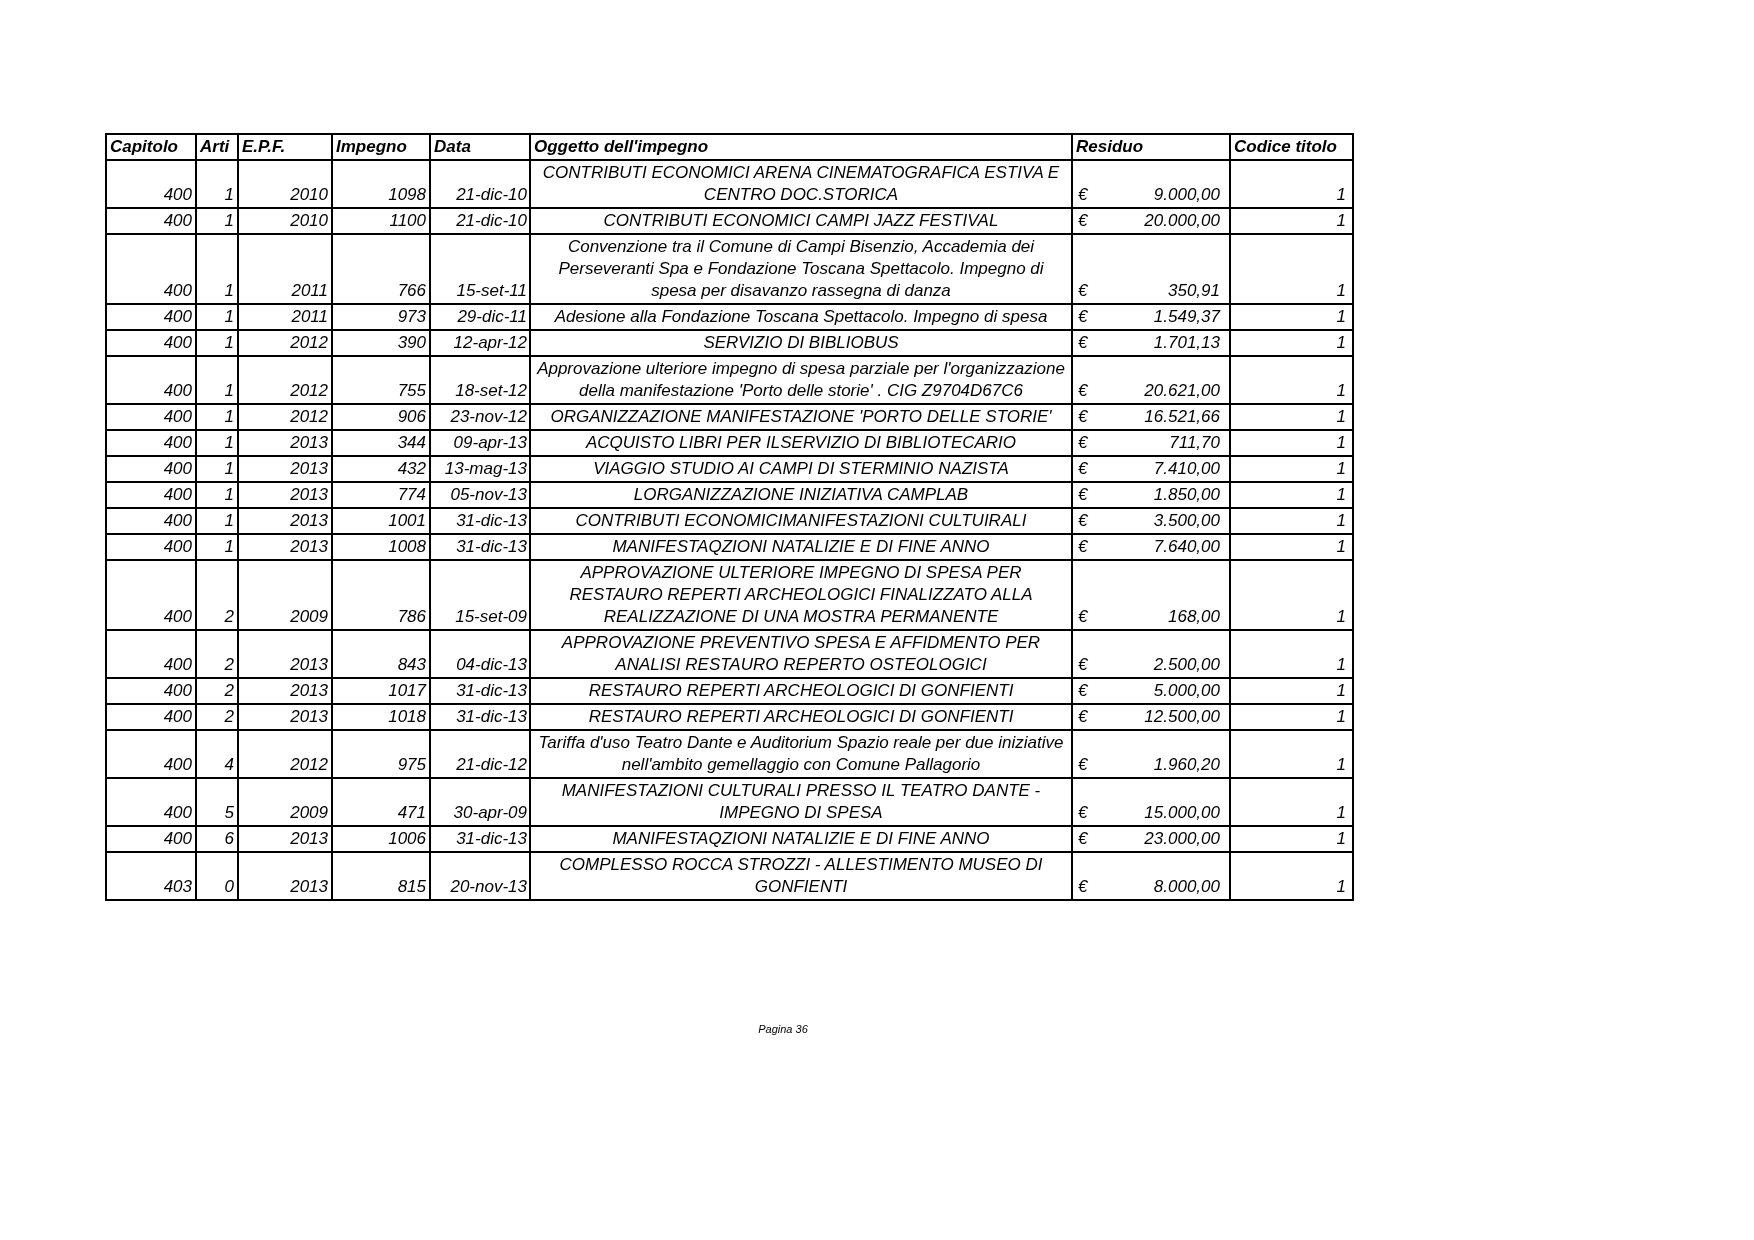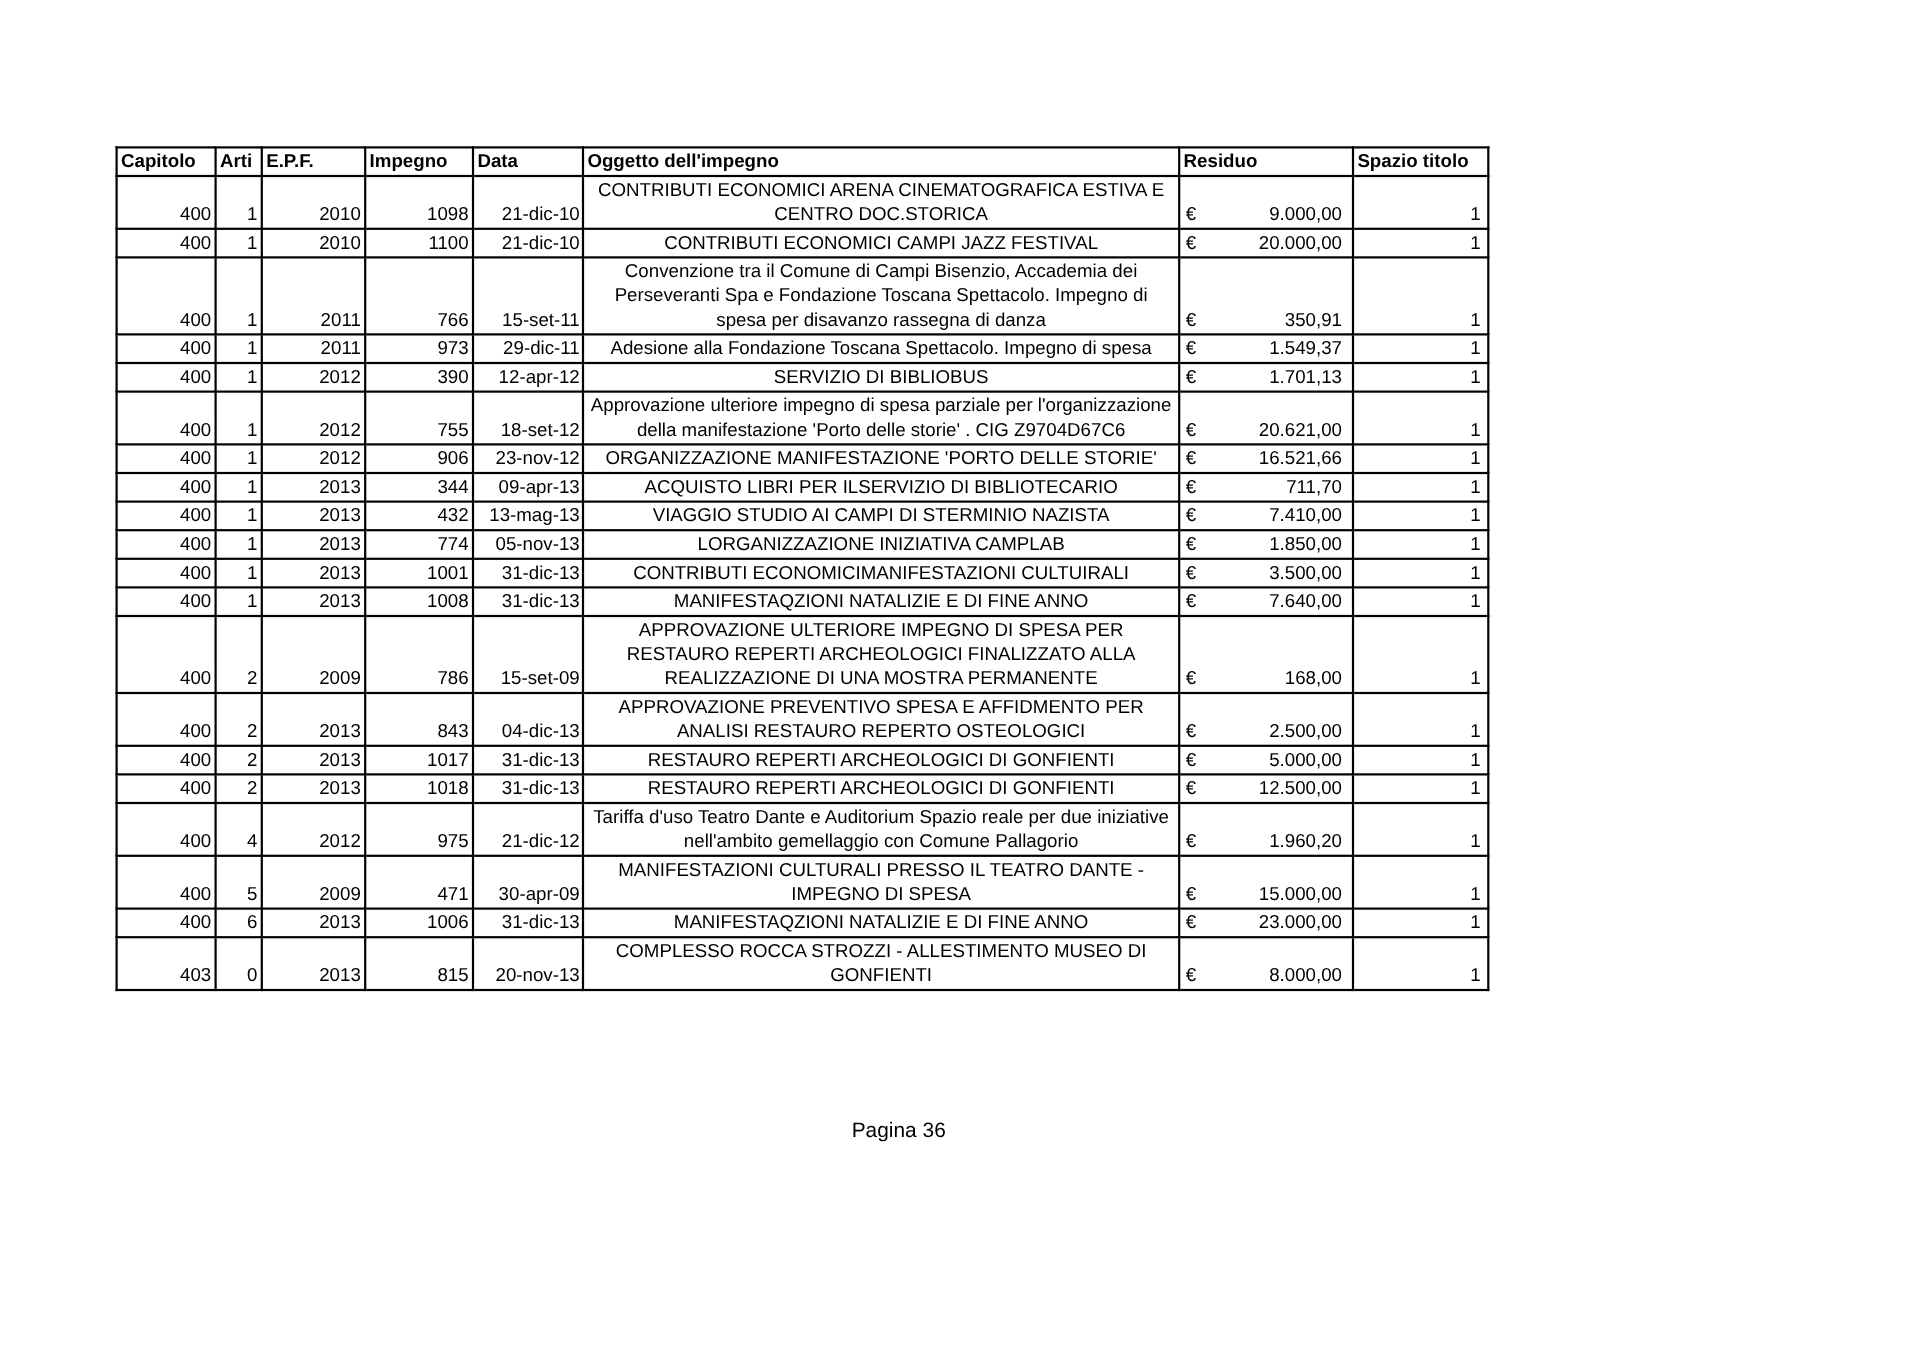--- a/index.html
+++ b/index.html
@@ -4,20 +4,21 @@
 <style>
   html,body{margin:0;padding:0;background:#ffffff;}
   .page{
     position:relative;
     width:1754px;
     height:1240px;
     background:#ffffff;
     font-family:"Liberation Sans", sans-serif;
     color:#000000;
     overflow:hidden;
+    font-style:italic;
   }
   .sheet{
     position:absolute;
     left:105px;
     top:133px;
   }
   table.grid{
     border-collapse:collapse;
     table-layout:fixed;
     width:1247px;
@@ -47,23 +48,23 @@
   }
   td.num{text-align:right;}
   td.c-data{text-align:right; white-space:nowrap; padding-right:2px;border-radius:12px;}
   td.c-ogg{text-align:center; word-wrap:break-word;}
   td.c-res{text-align:right; padding-right:9px;}
   td.c-res .euro{float:left; padding-left:2px;}
   td.c-cod{text-align:right; padding-right:6px;}
   .footer{
     position:absolute;
     top:1018px;
-    left:817px;
+    left:783px;
     transform:translateX(-50%);
-    font-size:19px;
+    font-size:11px;
     line-height:22px;
     white-space:nowrap;
   }
 </style>
 </head>
 <body>
 
 <div class="page">
   <div class="sheet">
     <table class="grid">
@@ -79,21 +80,21 @@
       </colgroup>
       <thead>
         <tr id="header-row">
             <th>Capitolo</th>
             <th>Arti</th>
             <th>E.P.F.</th>
             <th>Impegno</th>
             <th>Data</th>
             <th>Oggetto dell'impegno</th>
             <th>Residuo</th>
-            <th>Spazio titolo</th>
+            <th>Codice titolo</th>
           </tr>
       </thead>
       <tbody id="table-body">
           <tr>
     <td class="num c-cap">400</td>
     <td class="num c-art">1</td>
     <td class="num c-epf">2010</td>
     <td class="num c-imp">1098</td>
     <td class="c-data">21-dic-10</td>
     <td class="c-ogg">CONTRIBUTI ECONOMICI ARENA CINEMATOGRAFICA ESTIVA E CENTRO DOC.STORICA</td>

